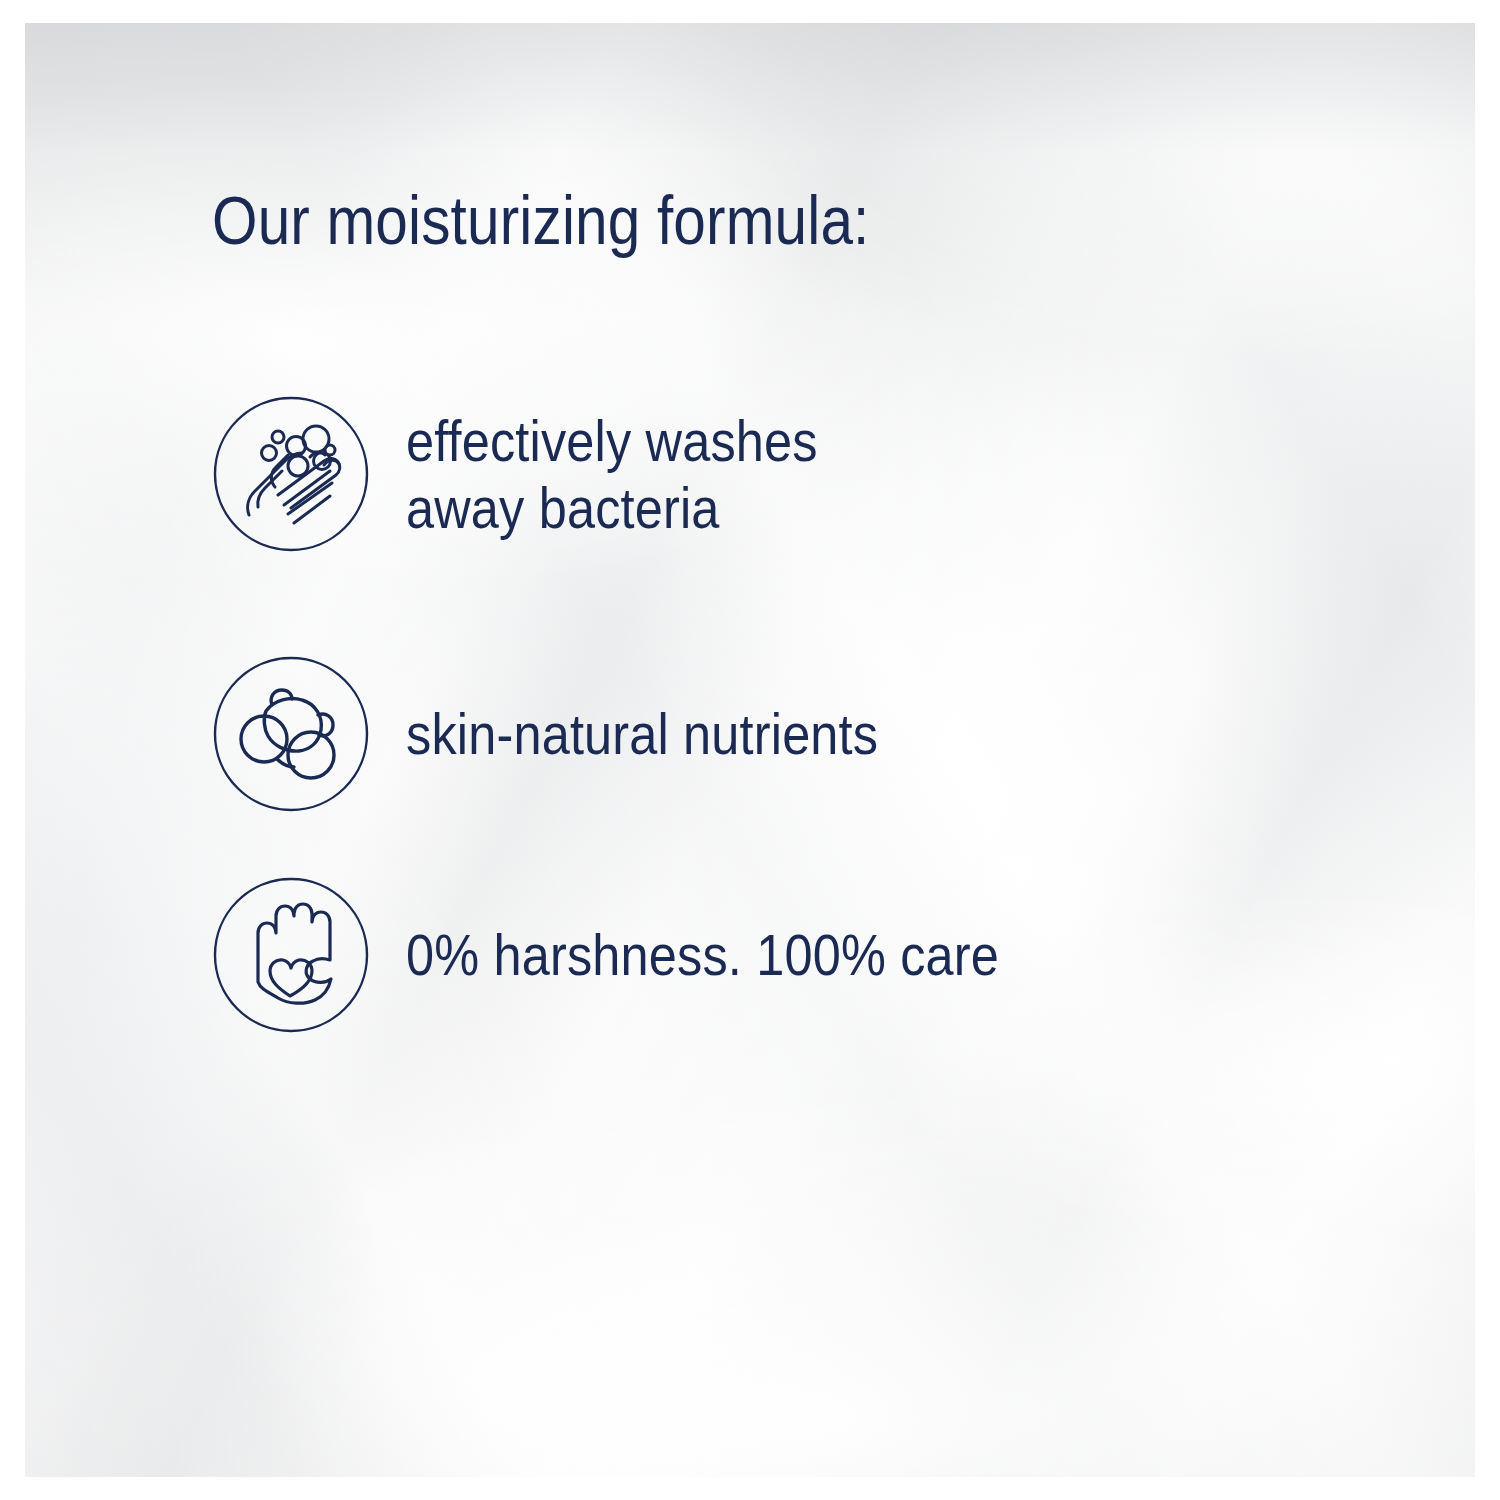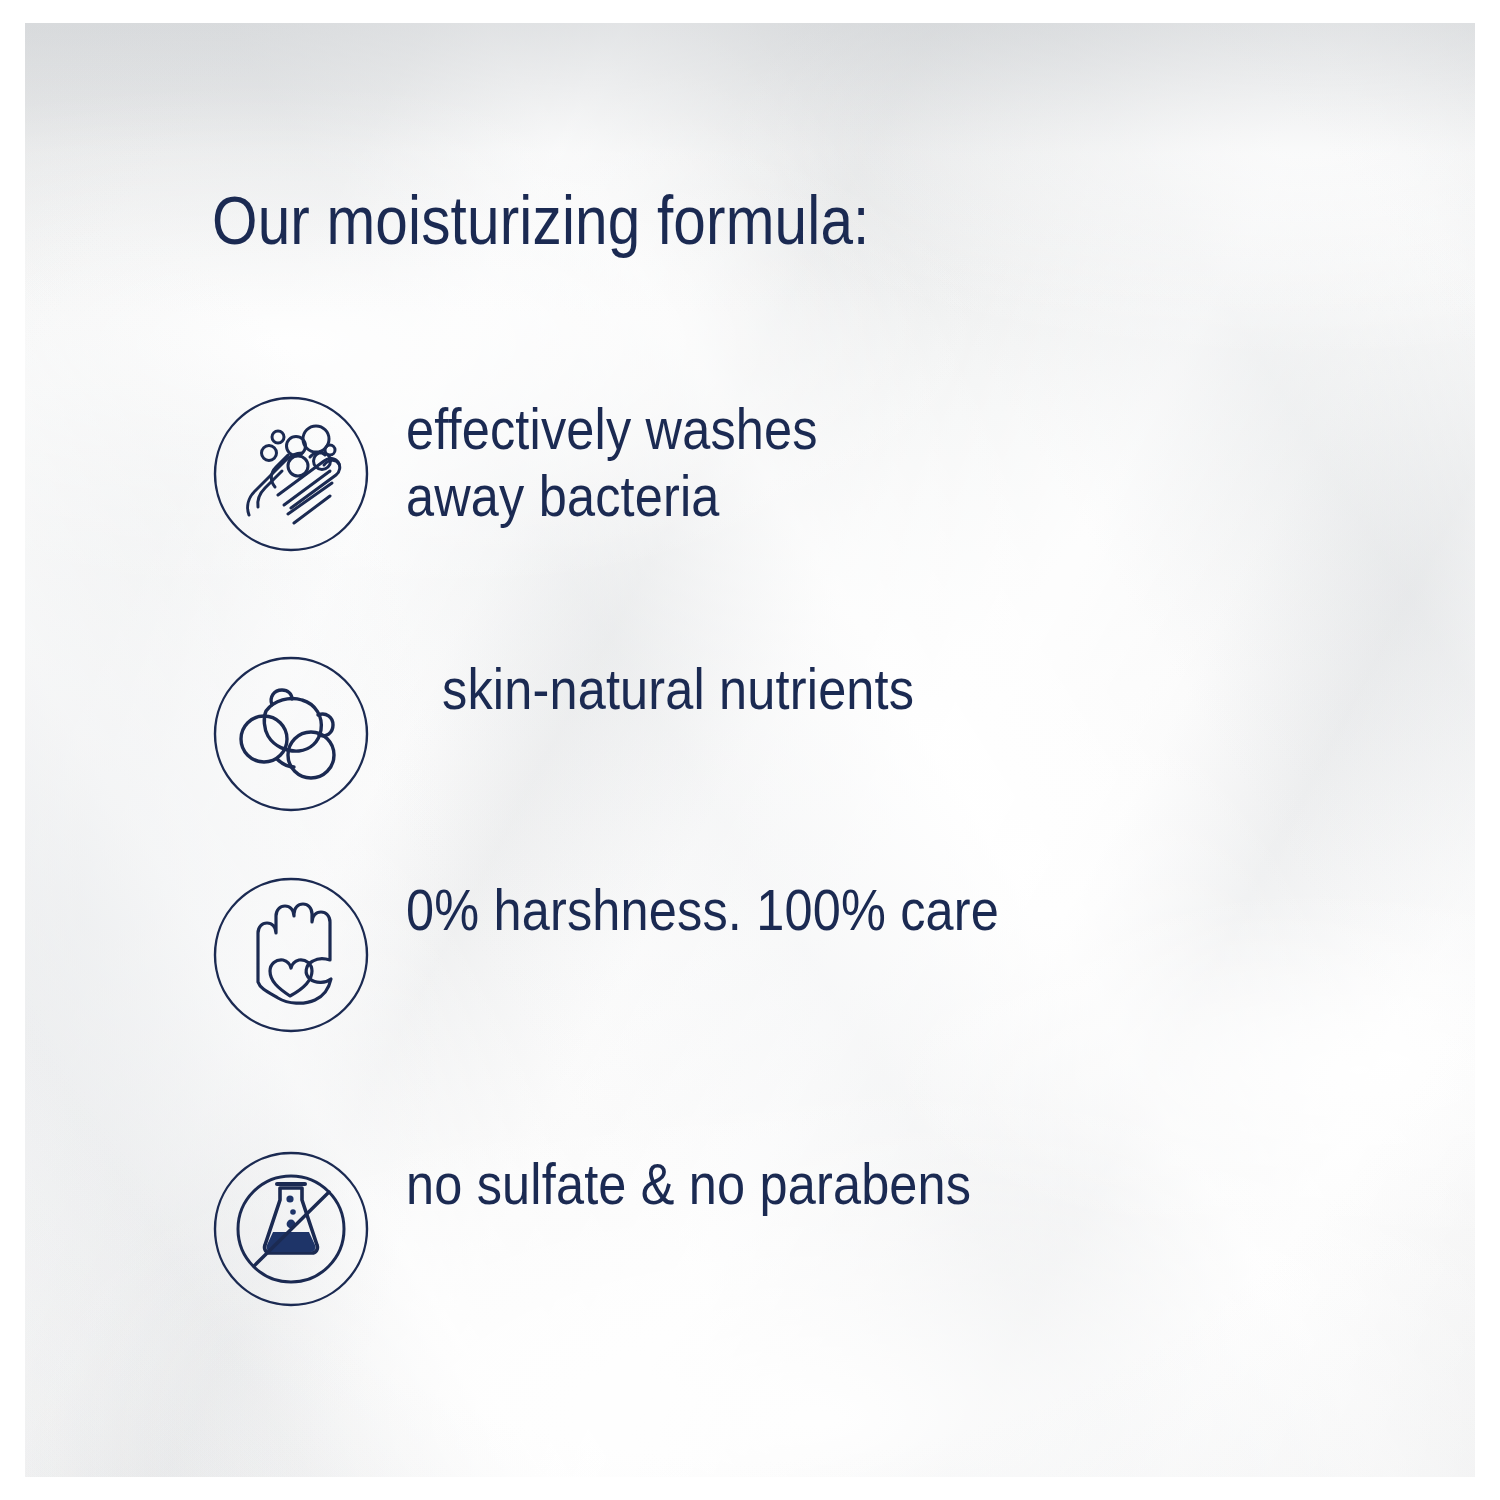--- a/index.html
+++ b/index.html
@@ -96,23 +96,24 @@
     letter-spacing:0.2px;
     transform:scaleX(0.86);
     transform-origin:left top;
     white-space:nowrap;
   }
   .row{
     position:absolute;
     left:212px;
     width:1200px;
     display:flex;
+    align-items:center;
   }
   #row0{top:395px;height:158px;}
-  #row1{top:655px;height:158px;gap:36px;}
+  #row1{top:655px;height:158px;}
   #row2{top:876px;height:158px;}
   #row3{top:1150px;height:158px;}
 
   .badge{
     position:relative;
     flex:0 0 auto;
     width:158px;height:158px;
   }
   .badge svg{display:block;width:158px;height:158px;}
   .rowtext{
@@ -227,37 +228,15 @@
                      C75 85 78 88 79 92
                      C80 88 83 85 87 84
                      C94 83 100 88 100 95
                      C100 105 91 113 78 120 Z"></path>
           </g>
         </svg>
       </div>
       <div class="rowtext">0% harshness. 100% care</div>
     </div>
 
-    <div class="row" id="row3">
-      <div class="badge">
-        <svg viewBox="0 0 158 158" xmlns="http://www.w3.org/2000/svg">
-          <circle cx="79" cy="79" r="76" fill="none" stroke="#1b2a52" stroke-width="2.4"></circle>
-          <circle cx="79" cy="79" r="53" fill="none" stroke="#1b2a52" stroke-width="3"></circle>
-
-          <g>
-            <path d="M68 38 L90 38 L90 50 L105 95 C106.5 99 104 103 100 103 L58 103 C54 103 51.5 99 53 95 L68 50 Z" fill="none" stroke="#1b2a52" stroke-width="3.6" stroke-linejoin="round"></path>
-            <path d="M65 34 L93 34" stroke="#1b2a52" stroke-width="4" stroke-linecap="round"></path>
-
-            <path d="M61 82 L97 82 L103 95 C104.5 99 102 102 98.5 102 L59.5 102 C56 102 53.5 99 55 95 Z" fill="#1e3468"></path>
-
-            <circle cx="78" cy="49" r="3.6" fill="#1e3468"></circle>
-            <circle cx="81" cy="62" r="2.8" fill="#1e3468"></circle>
-            <circle cx="79" cy="74" r="4.4" fill="#1e3468"></circle>
-          </g>
-
-          <line x1="42" y1="116" x2="117" y2="42" stroke="#1b2a52" stroke-width="3.4" stroke-linecap="round"></line>
-        </svg>
-      </div>
-      <div class="rowtext">no sulfate &amp; no parabens</div>
-    </div>
 
   </div>
 </div>
 
 </body></html>

